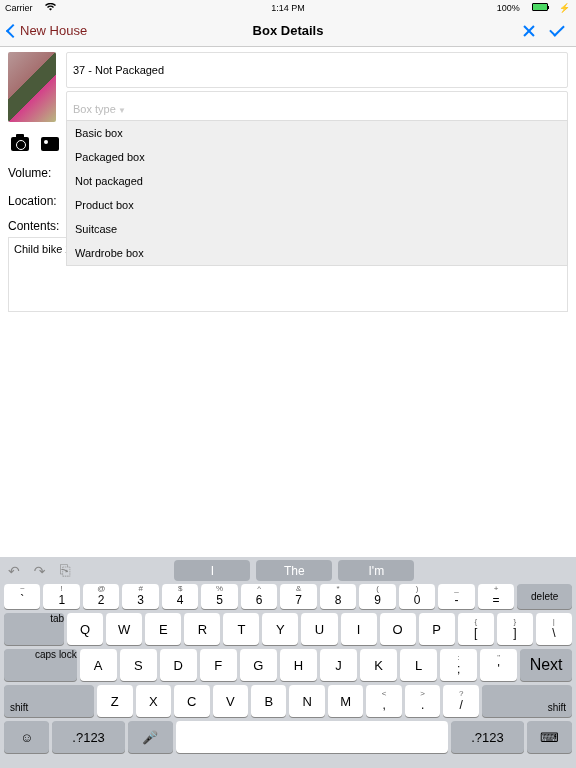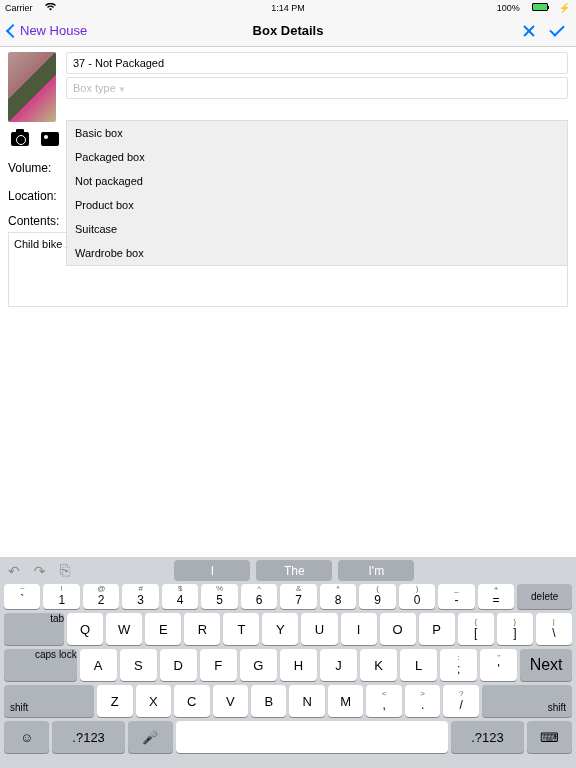--- a/index.html
+++ b/index.html
@@ -4,34 +4,34 @@
 <style>
 *{margin:0;padding:0;box-sizing:border-box;font-family:-apple-system,Helvetica,Arial,sans-serif}
 body{width:576px;height:768px;background:#fff;position:relative;overflow:hidden;font-size:12px}
 .statusbar{height:15px;background:#f7f7f7;display:flex;justify-content:space-between;align-items:center;padding:0 5px;font-size:9px}
 .sb-l,.sb-r{display:flex;align-items:flex-start;gap:12px}
 .sb-c{position:absolute;left:50%;transform:translateX(-50%);font-weight:400}
 .battery{width:16px;height:8px;border:1px solid #000;border-radius:1px;position:relative}
 .battery::after{content:"";position:absolute;right:-2px;top:2px;width:1px;height:3px;background:#000}
 .batfill{background:#4cd964;height:100%;width:100%}
 .navbar{height:32px;background:#f7f7f7;border-bottom:1px solid #ccc;display:flex;align-items:center;padding:0 8px;position:relative}
-.back{color:#6d28d9;display:flex;align-items:center;font-size:13px}
+.back{color:#7f1d1d;display:flex;align-items:center;font-size:13px}
 .chev{width:10px;height:10px;border-left:2px solid #007aff;border-bottom:2px solid #007aff;transform:rotate(45deg);margin-right:2px}
 .title{position:absolute;left:50%;transform:translateX(-50%);font-weight:600;font-size:13px}
 .navright{margin-left:auto;display:flex;gap:14px;align-items:center}
 .xicon{width:14px;height:14px;position:relative}
 .xicon::before,.xicon::after{content:"";position:absolute;left:6px;top:0;width:2px;height:14px;background:#007aff}
 .xicon::before{transform:rotate(45deg)}
 .xicon::after{transform:rotate(-45deg)}
 .check{width:14px;height:8px;border-left:2px solid #007aff;border-bottom:2px solid #007aff;transform:rotate(-45deg);margin-top:-3px;margin-right:4px}
 .content{padding:5px 8px}
 .toprow{display:flex;gap:10px}
 .photo{width:48px;height:70px;background:linear-gradient(135deg,#b89898 0%,#a67070 40%,#4a5a3a 40%,#4a5a3a 60%,#d4408a 60%,#b8b87f 100%);border-radius:2px;flex-shrink:0}
 .fields{flex:1;display:flex;flex-direction:column;gap:3px;position:relative}
-.field{border:1px solid #e0e0e0;height:22px;display:flex;align-items:center;padding:0 6px;font-size:11px;background:#fff;border-radius:2px}
+.field{border:1px solid #e0e0e0;height:36px;display:flex;align-items:center;padding:0 6px;font-size:11px;background:#fff;border-radius:2px}
 .ph{color:#bbb}
 .ph::after{content:" ▼";font-size:8px;color:#ccc}
 .dropdown{position:absolute;top:68px;left:0;right:0;background:#efefef;border:1px solid #ddd;z-index:20}
 .dd{padding:6px 8px;font-size:11px}
 .camrow{display:flex;gap:6px;margin-top:6px}
 .cambtn{width:24px;height:22px;display:flex;align-items:center;justify-content:center}
 .cam{width:18px;height:14px;background:#000;border-radius:2px;position:relative}
 .cam::before{content:"";position:absolute;top:-3px;left:5px;width:8px;height:3px;background:#000;border-radius:1px 1px 0 0}
 .cam::after{content:"";position:absolute;top:3px;left:5px;width:8px;height:8px;border:1px solid #fff;border-radius:50%}
 .gal{width:18px;height:14px;background:#000;border-radius:2px;position:relative}

